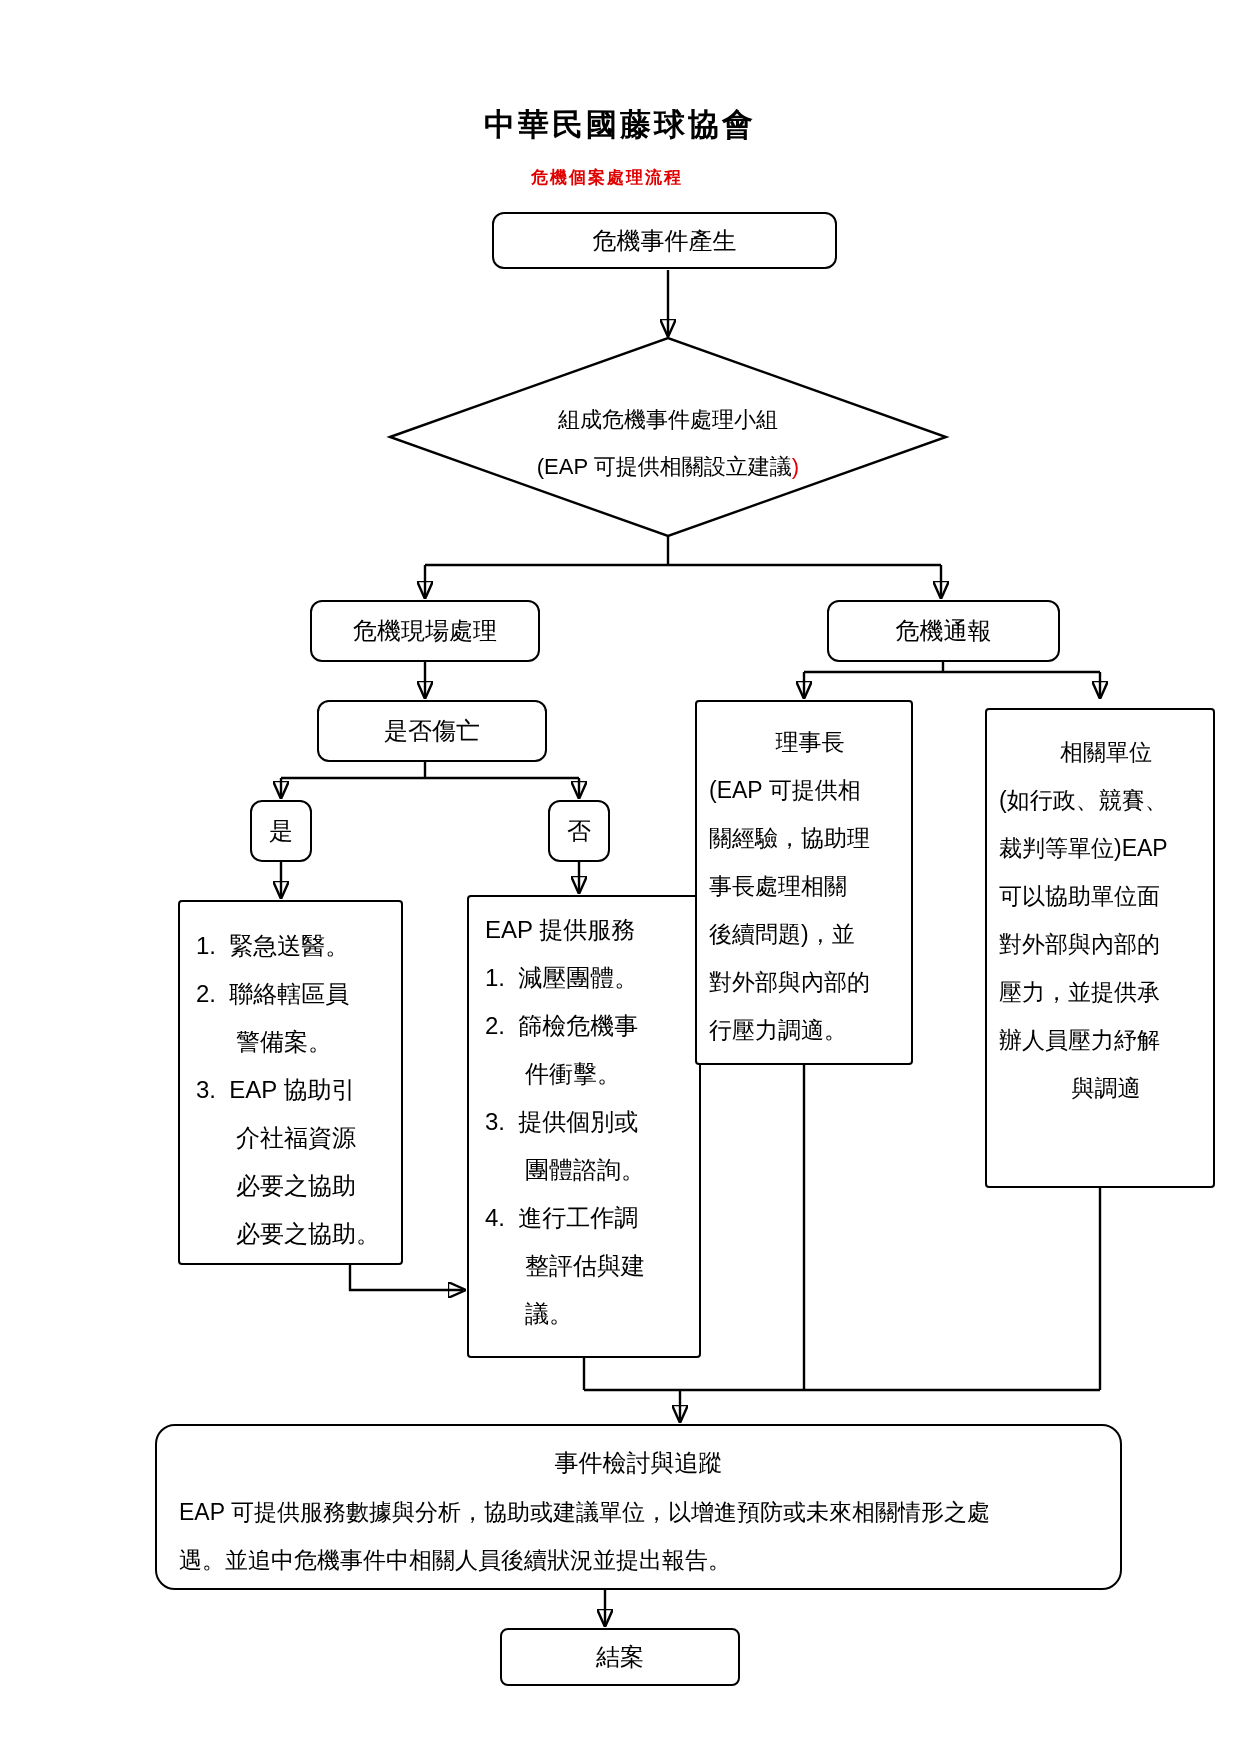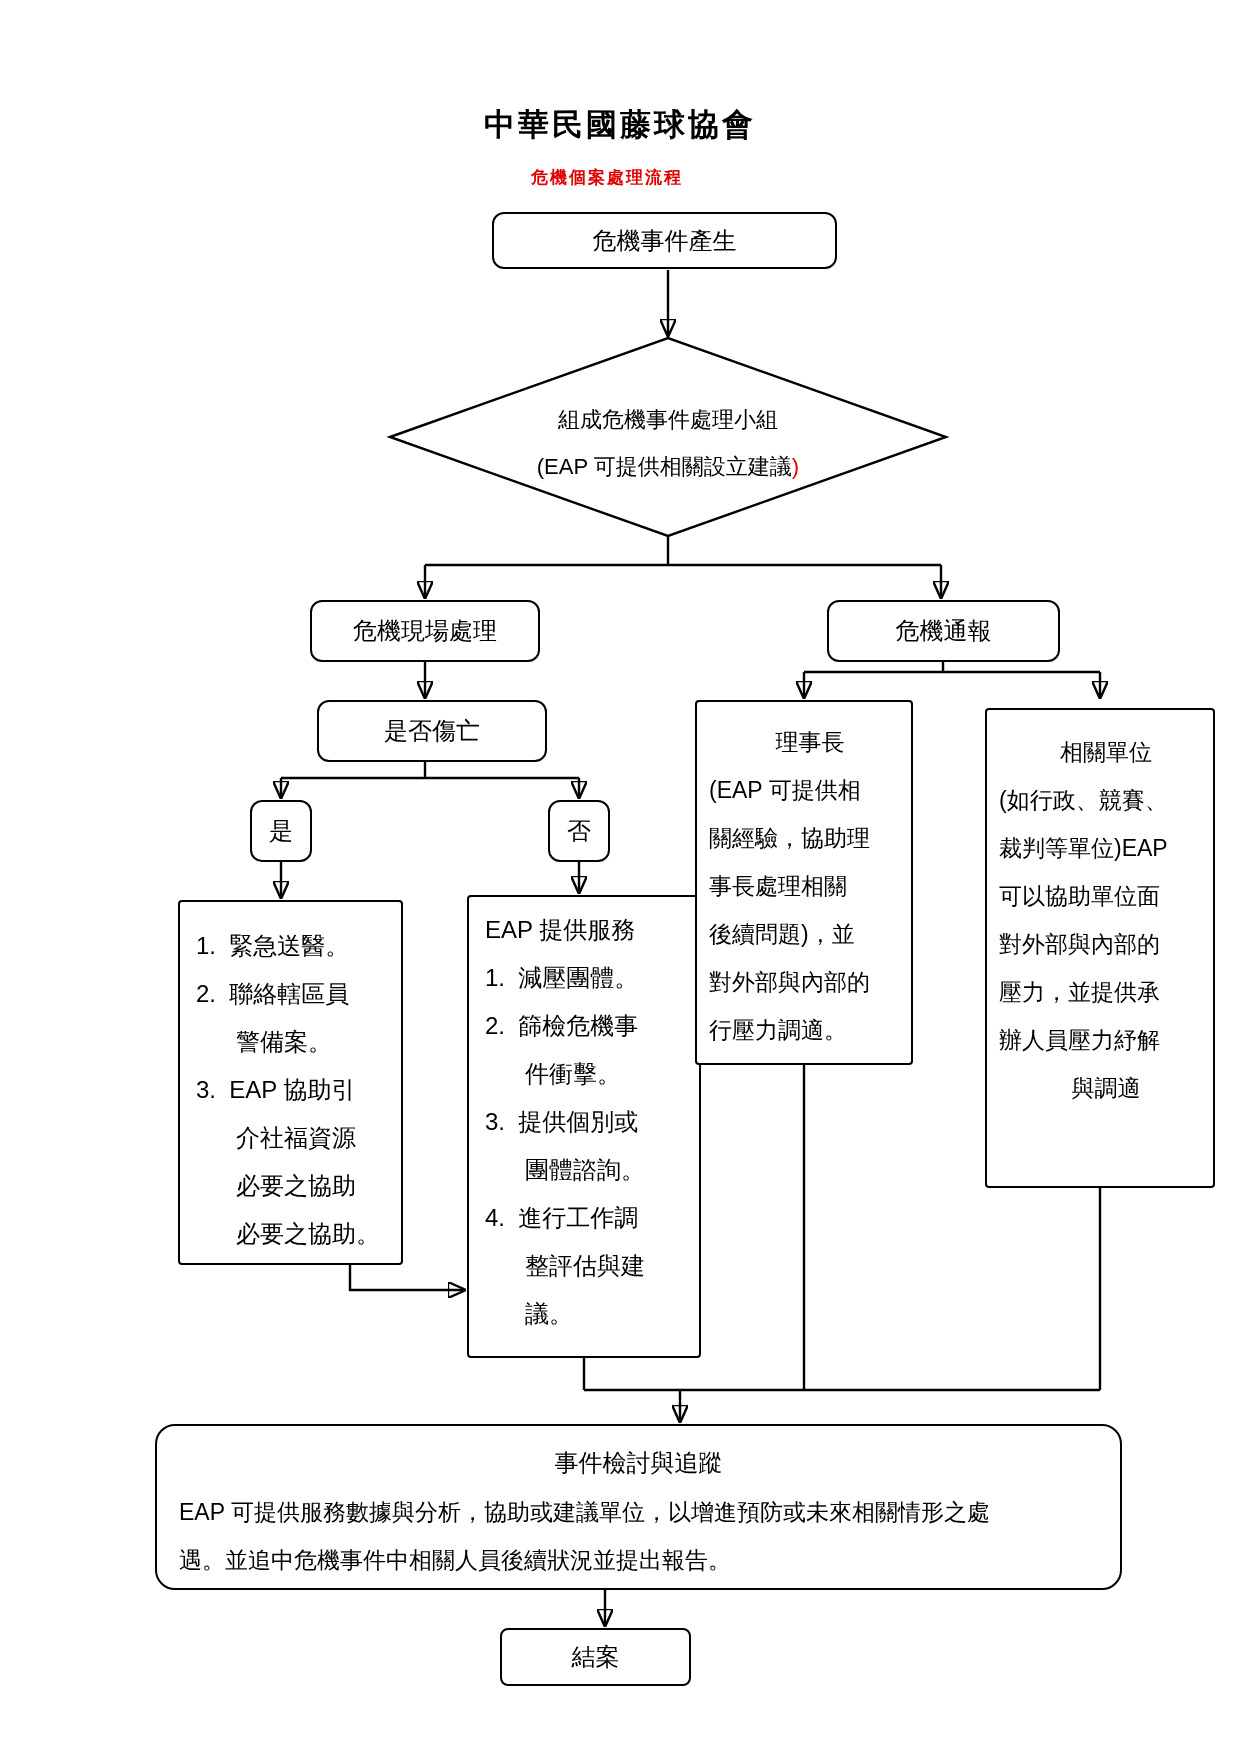--- a/index.html
+++ b/index.html
@@ -137,17 +137,17 @@
     </div>
 
   <div class="node gbox" style="left:155px;top:1424px;width:967px;height:166px;padding-top:12px;">
     <div class="g-head">事件檢討與追蹤</div>
     <div class="g-par">
         <div class="row">EAP 可提供服務數據與分析，協助或建議單位，以增進預防或未來相關情形之處</div>
         <div class="row">遇。並追中危機事件中相關人員後續狀況並提出報告。</div>
       </div>
   </div>
 
-  <div class="node cl" style="left:500px;top:1628px;width:191px;height:58px;border-radius:8px;">
+  <div class="node cl" style="left:500px;top:1628px;width:240px;height:58px;border-radius:8px;">
     <span>結案</span>
   </div>
 
 </div>
 
 </body></html>

